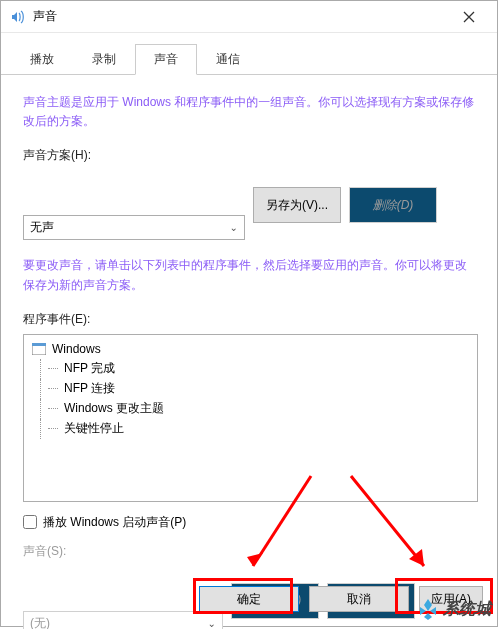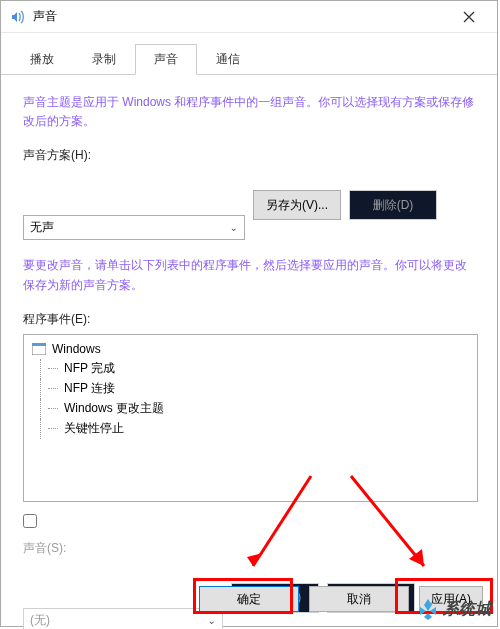--- a/index.html
+++ b/index.html
@@ -62,30 +62,30 @@
   cursor: pointer;
   justify-content: space-between;
   margin-top: 45px;
 }
 .dropdown.main { width: 222px; }
 .dropdown.sound { width: 200px; }
 .dropdown .chev { font-size: 10px; color: #555; }
 .btn {
   border: 1px solid #adadad;
   background: #e1e1e1;
-  height: 30px;
+  height: 36px;
   padding: 0 10px;
   font-size: 12px;
   display: inline-flex;
   align-items: center;
   justify-content: center;
   cursor: pointer;
   min-width: 88px;
 }
-.btn.disabled { color: #9a9a9a; cursor: default; background: #0f172a; border-color: #d0d0d0; }
+.btn.disabled { color: #9a9a9a; cursor: default; background: #0c4a6e; border-color: #d0d0d0; font-style: italic; }
 .disabled-text { color: #9a9a9a; }
 .tree-box {
   border: 1px solid #adadad;
   width: 455px;
   height: 168px;
   background: #fff;
   padding: 4px 2px;
   overflow: hidden;
   font-size: 12px;
 }
@@ -203,20 +203,21 @@
           <span>Windows 更改主题</span>
         </div>
       <div class="tree-row child">
           <span class="dash"></span>
           <span>关键性停止</span>
         </div>
     </div>
 
     <div class="checkbox-row">
       <input type="checkbox" style="">
+      <span>播放 Windows 启动声音(P)</span>
     </div>
 
     <span class="label disabled-text">声音(S):</span>
     <div class="sound-row">
       <div class="dropdown sound" style="border-color:#d0d0d0">
         <span class="disabled-text">(无)</span>
         <span class="chev disabled-text">⌄</span>
       </div>
       <button class="btn disabled">
         <span class="play-tri"></span>

